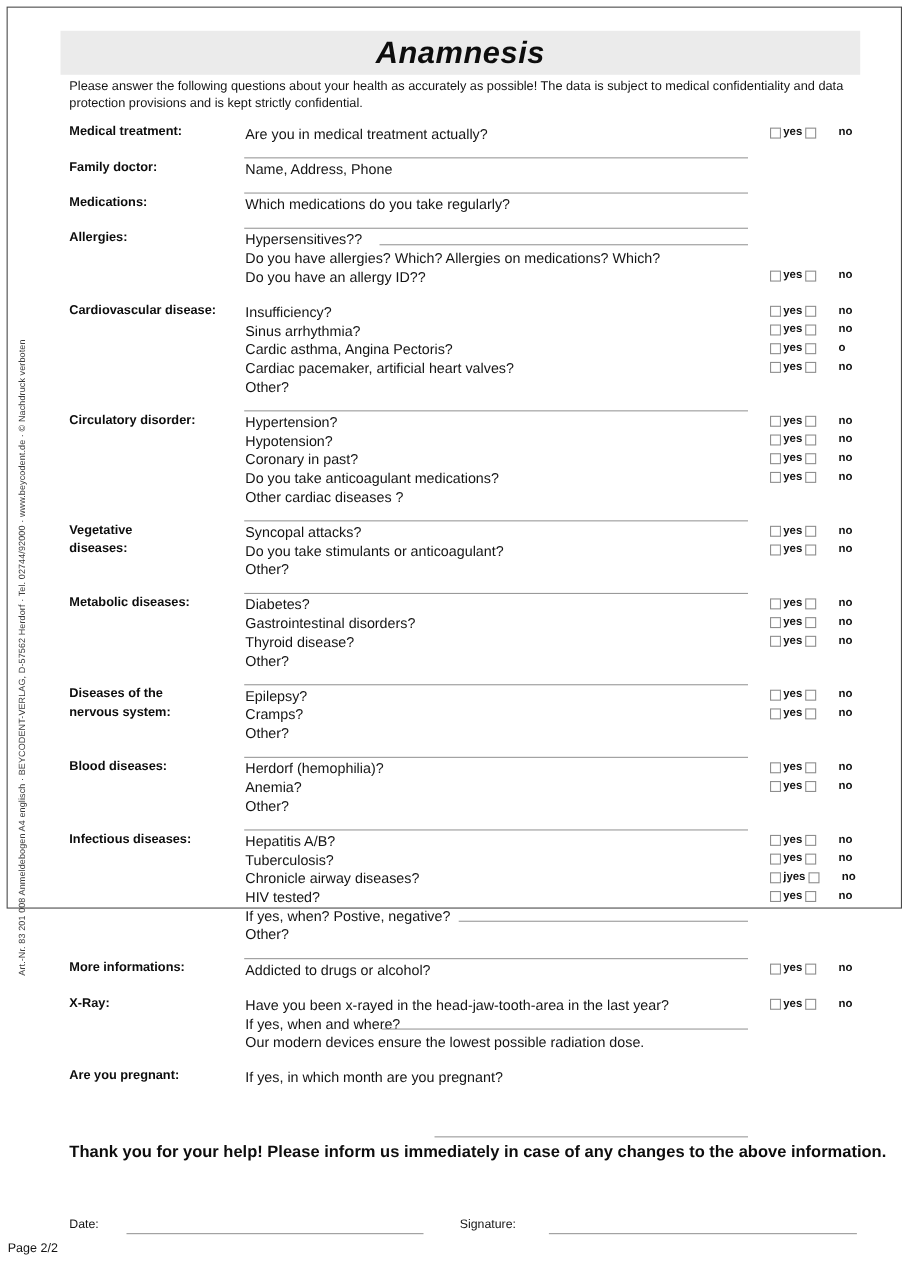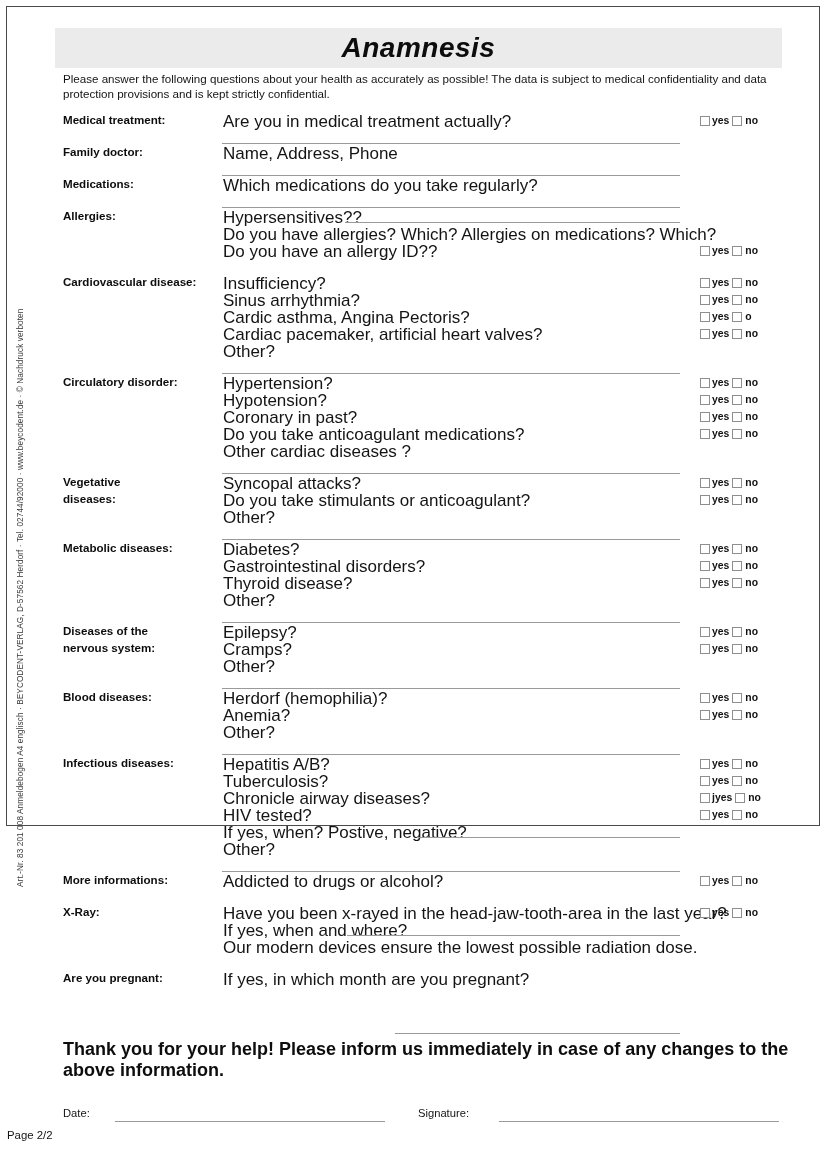--- a/index.html
+++ b/index.html
@@ -100,21 +100,21 @@
     width: 156px;
     font-size: 11.6px;
     font-weight: bold;
     color: #0d0d0d;
     line-height: 17px;
   }
   .q {
     position: absolute;
     left: 216px;
     top: 0;
-    font-size: 17px;
+    font-size: 13px;
     line-height: 17px;
     color: #141414;
     white-space: nowrap;
   }
   .inline-rule {
     position: absolute;
     height: 1px;
     background: #9a9a9a;
     top: 13px;
   }
@@ -131,29 +131,29 @@
   }
   .cb {
     width: 10px;
     height: 10px;
     border: 1px solid #8e8e8e;
     background: #fff;
     box-sizing: border-box;
     display: inline-block;
   }
   .choice .lbl { margin: 0 3px 0 2px; }
-  .choice .lbl2 { margin-left: 3px; }
+  .choice .lbl2 { margin-left: 20px; }
   .spacer { height: 13px; }
 
   
   .thanks {
     position: absolute;
     left: 56px;
     top: 1032px;
-    font-size: 18px;
+    font-size: 15px;
     font-weight: bold;
     color: #0d0d0d;
   }
   .thanks-rule {
     position: absolute;
     left: 388px;
     top: 1026px;
     width: 285px;
     height: 1px;
     background: #9a9a9a;

